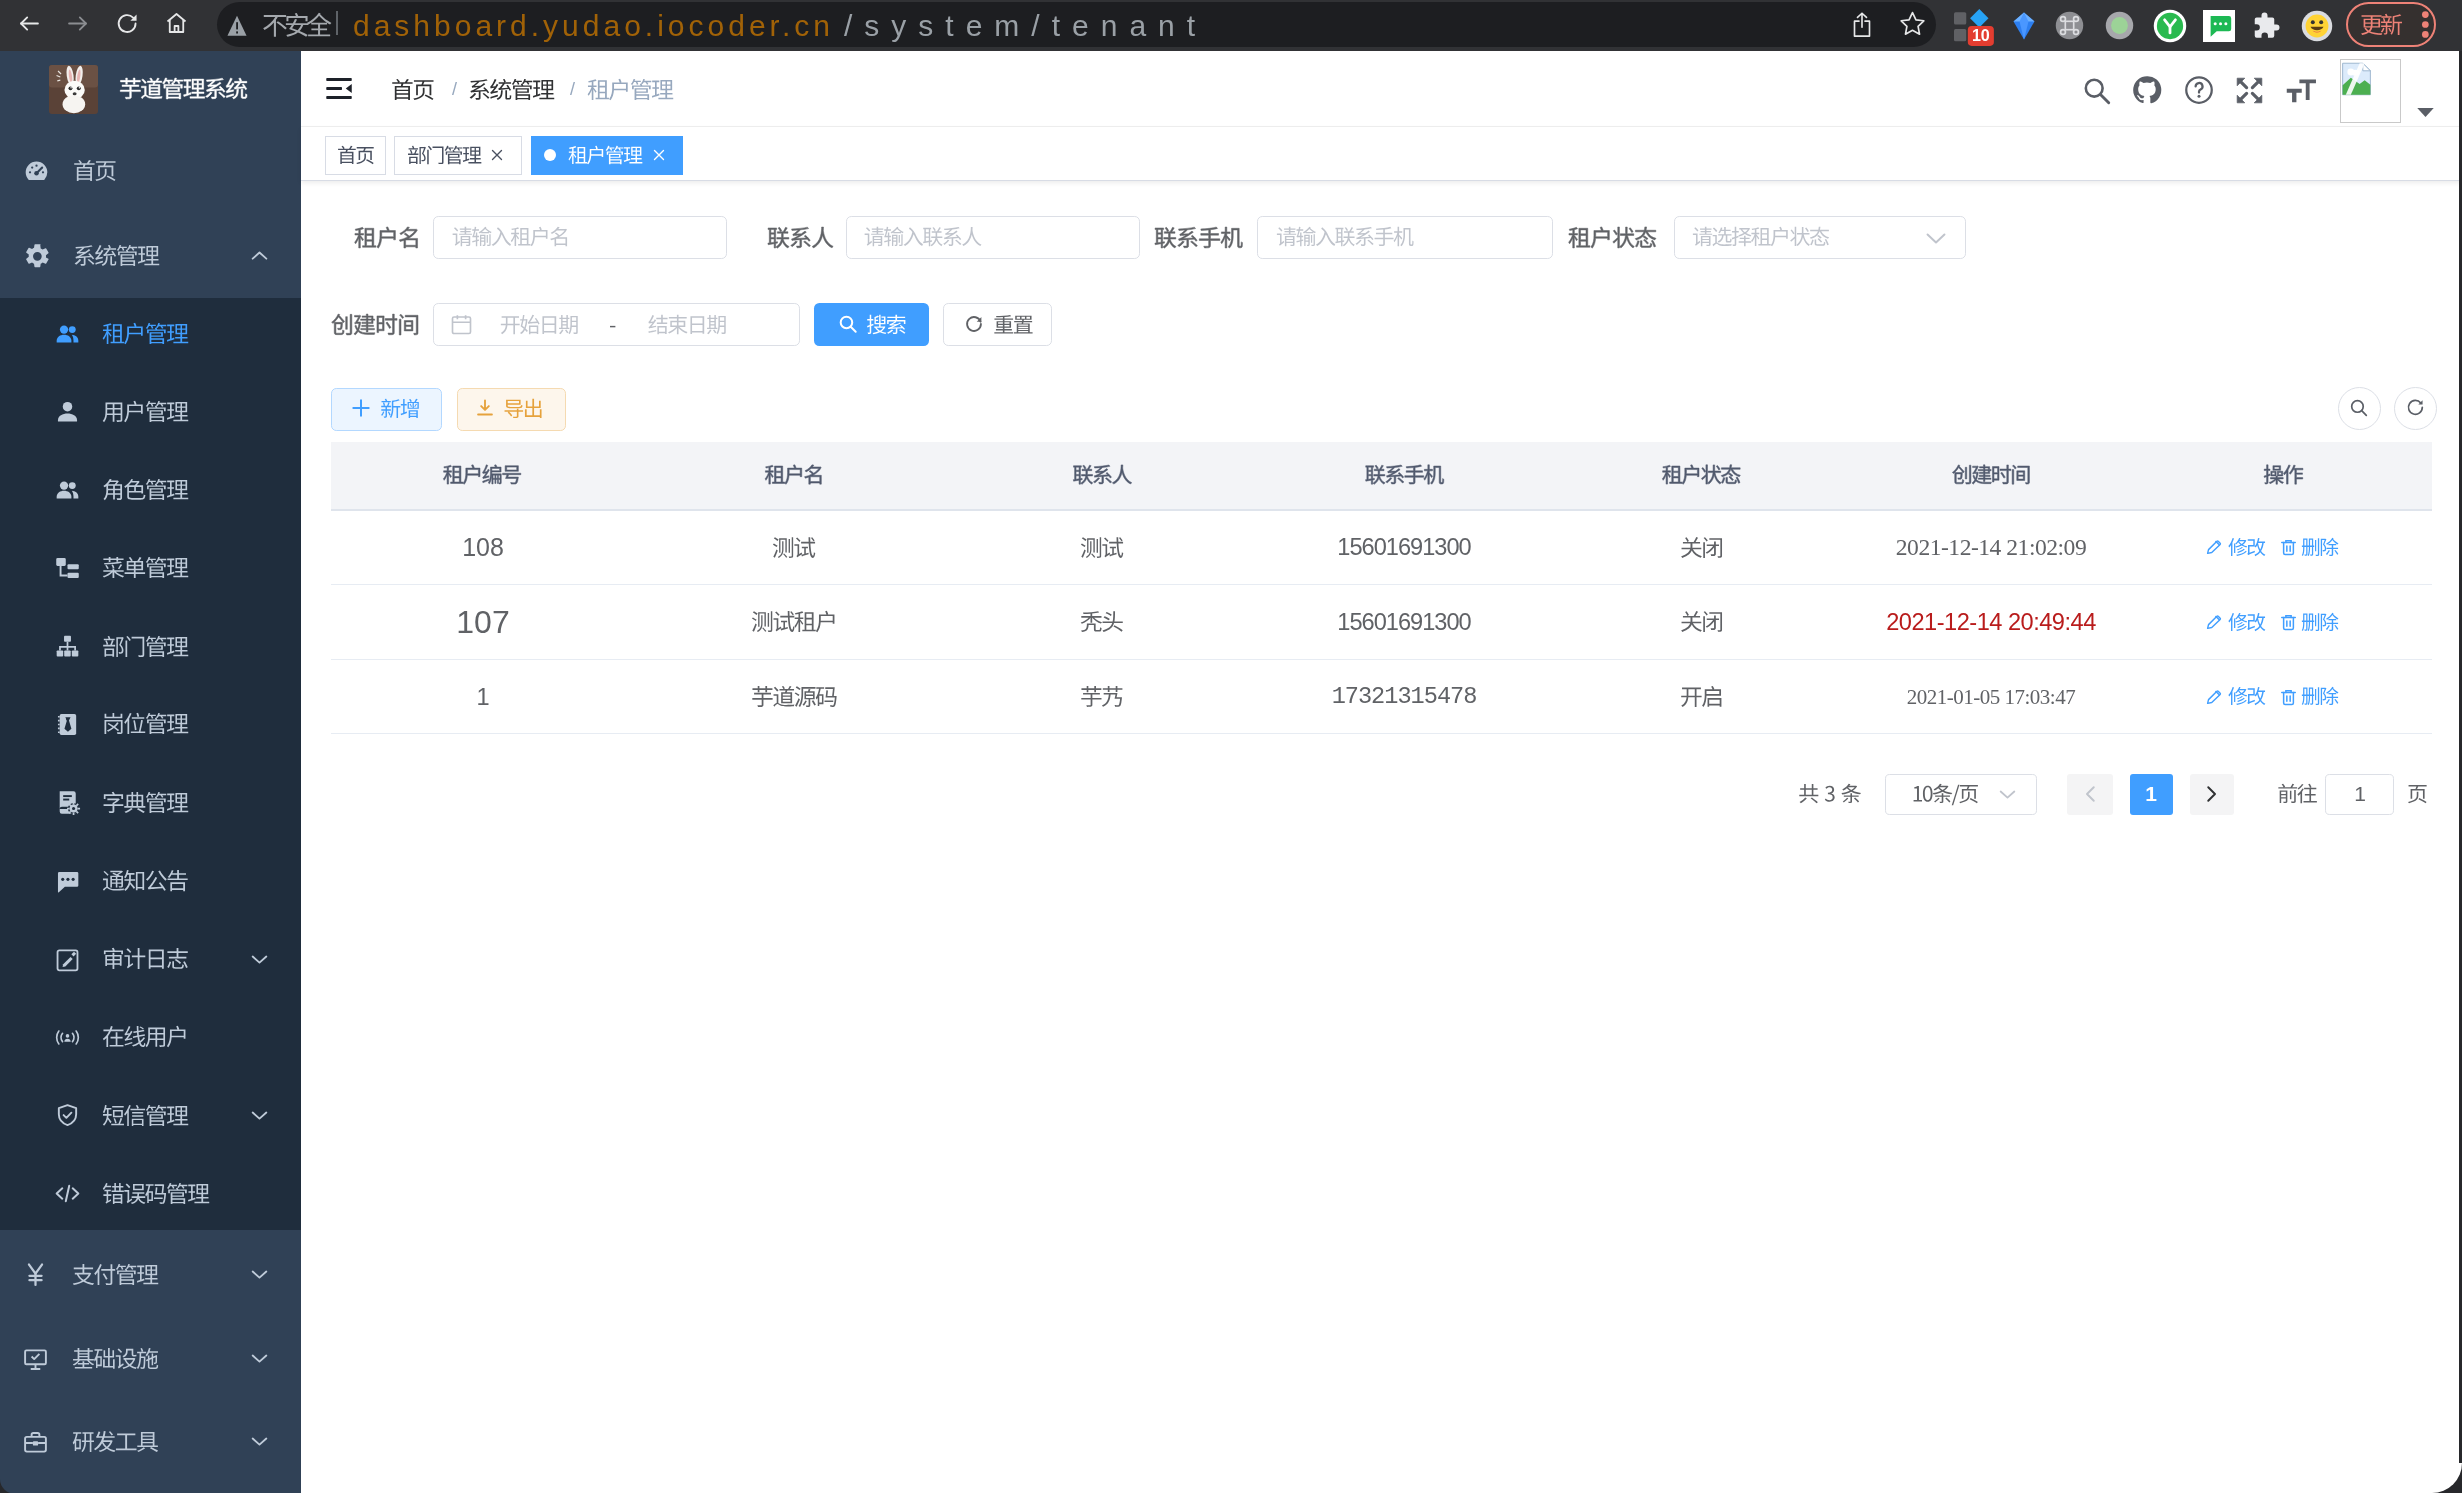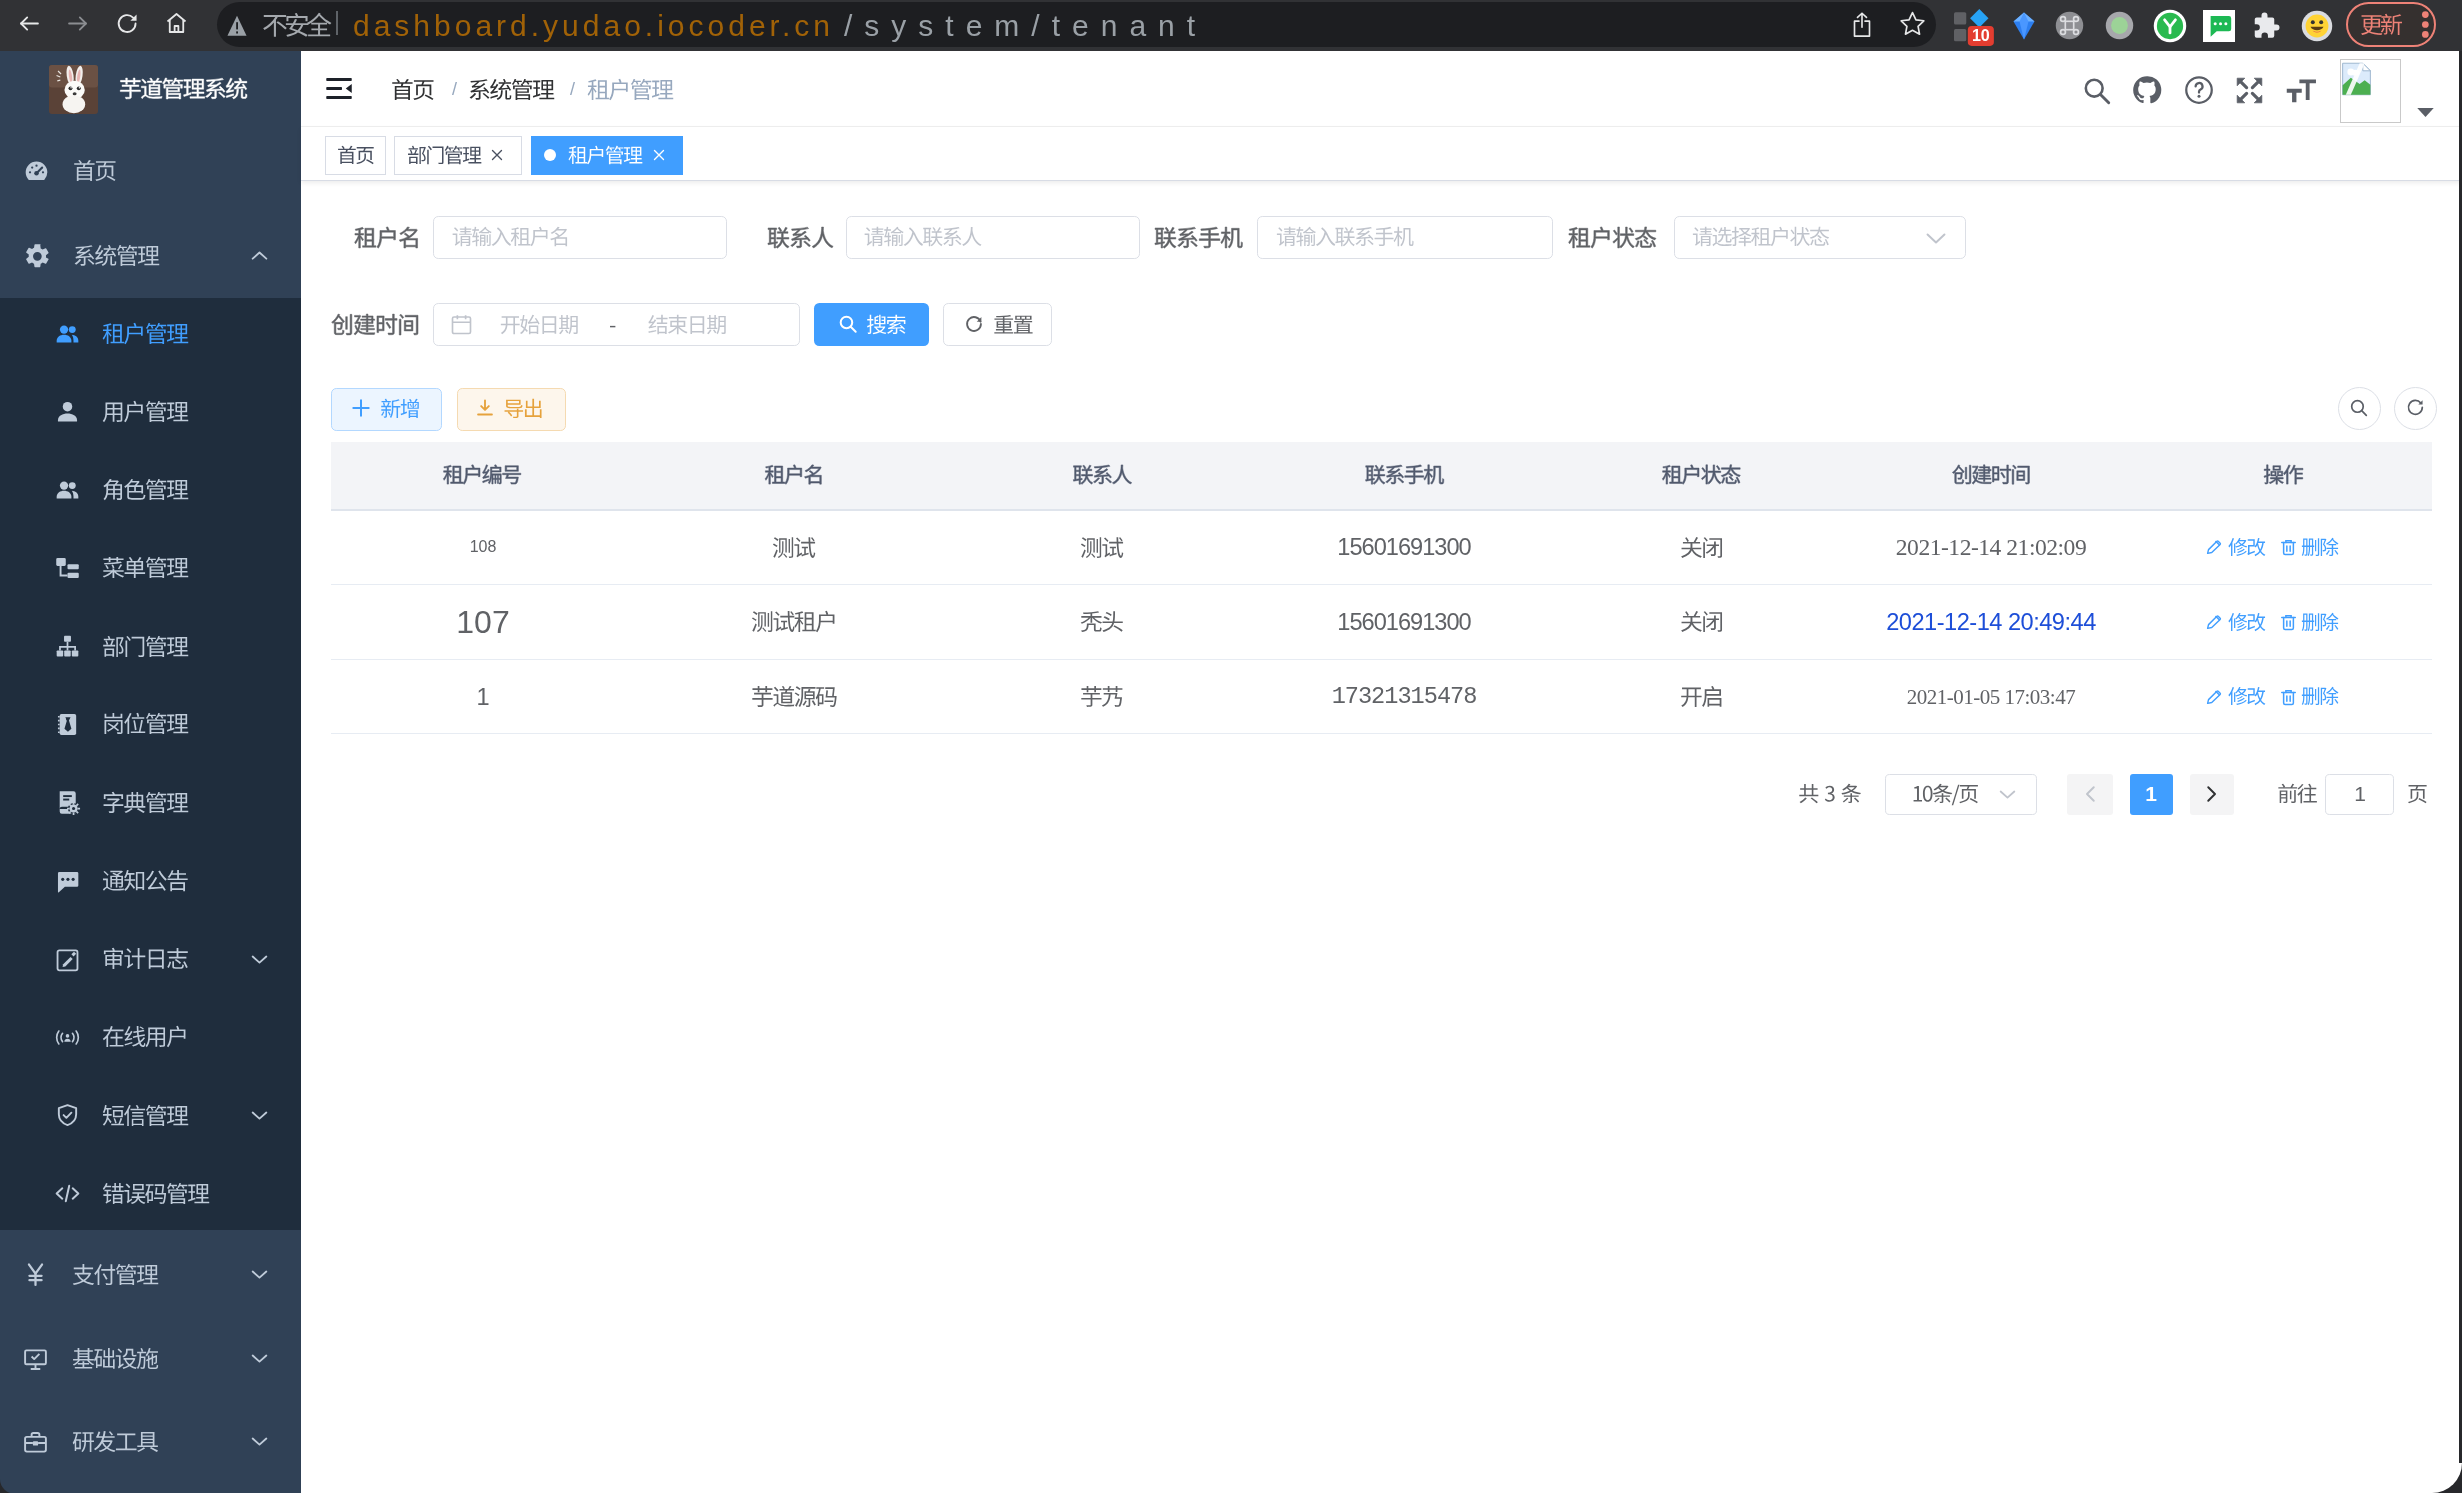--- a/index.html
+++ b/index.html
@@ -892,21 +892,21 @@
       <use href="#u95f4" transform="translate(2786,880) scale(1,-1)"></use>
     </g>
   </svg>
 <svg style="position:absolute;left:2263px;top:464px;overflow:visible" width="41" height="21" viewBox="0 0 1929 1000">
     <g fill="#515a6e" stroke="#515a6e" stroke-width="24">
       <use href="#u64cd" transform="translate(0,880) scale(1,-1)"></use>
       <use href="#u4f5c" transform="translate(929,880) scale(1,-1)"></use>
     </g>
   </svg>
 <div style="position:absolute;left:331px;top:584px;width:2101px;height:1.1px;background:#e7ecf3;"></div>
-<div style="position:absolute;left:483px;top:533px;font-family:'Liberation Sans', sans-serif;font-size:16px;font-weight:normal;color:#606266;line-height:28px;white-space:nowrap;transform:translateX(-50%);">108</div>
+<div style="position:absolute;left:483px;top:533px;font-family:'Liberation Sans', sans-serif;font-size:25px;font-weight:normal;color:#606266;line-height:28px;white-space:nowrap;transform:translateX(-50%);">108</div>
 <svg style="position:absolute;left:772px;top:536px;overflow:visible" width="44" height="23" viewBox="0 0 1933 1000">
     <g fill="#606266">
       <use href="#u6d4b" transform="translate(0,880) scale(1,-1)"></use>
       <use href="#u8bd5" transform="translate(933,880) scale(1,-1)"></use>
     </g>
   </svg>
 <svg style="position:absolute;left:1080px;top:536px;overflow:visible" width="44" height="23" viewBox="0 0 1933 1000">
     <g fill="#606266">
       <use href="#u6d4b" transform="translate(0,880) scale(1,-1)"></use>
       <use href="#u8bd5" transform="translate(933,880) scale(1,-1)"></use>
@@ -962,21 +962,21 @@
       <use href="#u5934" transform="translate(933,880) scale(1,-1)"></use>
     </g>
   </svg>
 <div style="position:absolute;left:1404px;top:608px;font-family:'Liberation Sans', sans-serif;font-size:23.6px;font-weight:normal;color:#606266;line-height:28px;white-space:nowrap;letter-spacing:-1px;transform:translateX(-50%);">15601691300</div>
 <svg style="position:absolute;left:1680px;top:610px;overflow:visible" width="44" height="23" viewBox="0 0 1933 1000">
     <g fill="#606266">
       <use href="#u5173" transform="translate(0,880) scale(1,-1)"></use>
       <use href="#u95ed" transform="translate(933,880) scale(1,-1)"></use>
     </g>
   </svg>
-<div style="position:absolute;left:1991px;top:608px;font-family:'Liberation Sans', sans-serif;font-size:23.6px;font-weight:normal;color:#1d4ed8;line-height:28px;white-space:nowrap;letter-spacing:-0.5px;transform:translateX(-50%);">2021-12-14 20:49:44</div>
+<div style="position:absolute;left:1991px;top:608px;font-family:'Liberation Sans', sans-serif;font-size:23.6px;font-weight:normal;color:#b91c1c;line-height:28px;white-space:nowrap;letter-spacing:-0.5px;transform:translateX(-50%);">2021-12-14 20:49:44</div>
 <svg style="position:absolute;left:2205px;top:613px;overflow:visible;" width="18" height="18" viewBox="0 0 24 24">
     <g fill="none" stroke="#409eff" stroke-width="1.9" stroke-linejoin="round" stroke-linecap="round">
       <path d="M14.5 4.6l4.5 4.5"></path>
       <path d="M3.5 20.5l1.2-5L15.9 4.3a1.2 1.2 0 0 1 1.7 0l2.6 2.6a1.2 1.2 0 0 1 0 1.7L9 19.3z"></path>
     </g>
   </svg>
 <svg style="position:absolute;left:2228px;top:612px;overflow:visible" width="38" height="20" viewBox="0 0 1923 1000">
     <g fill="#409eff">
       <use href="#u4fee" transform="translate(0,880) scale(1,-1)"></use>
       <use href="#u6539" transform="translate(923,880) scale(1,-1)"></use>

